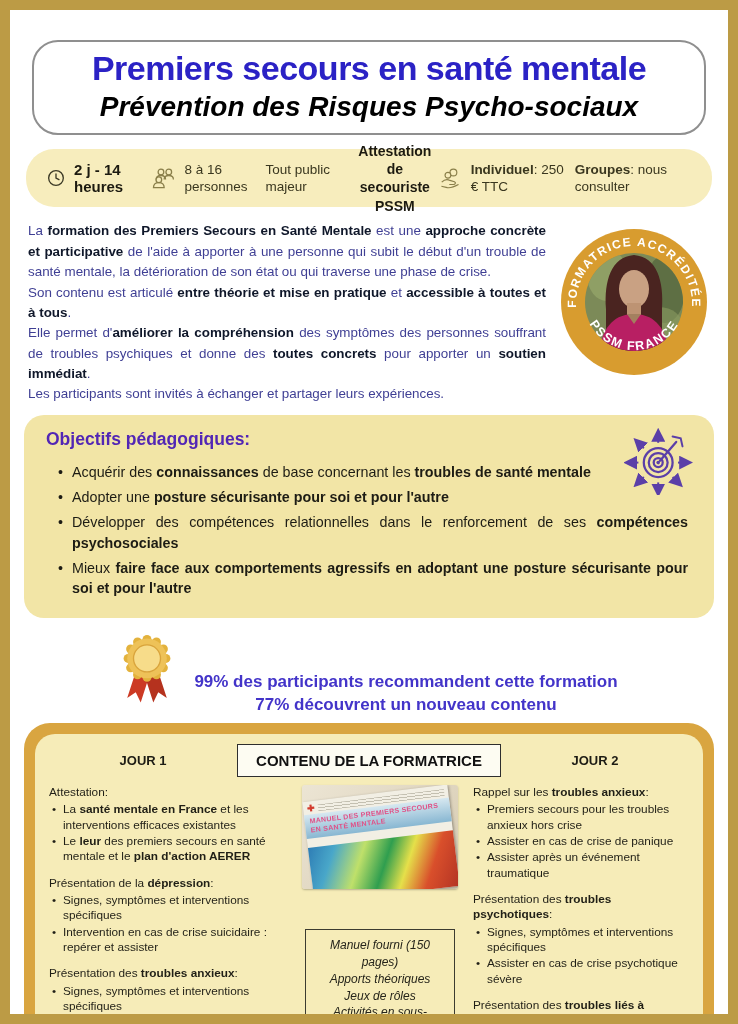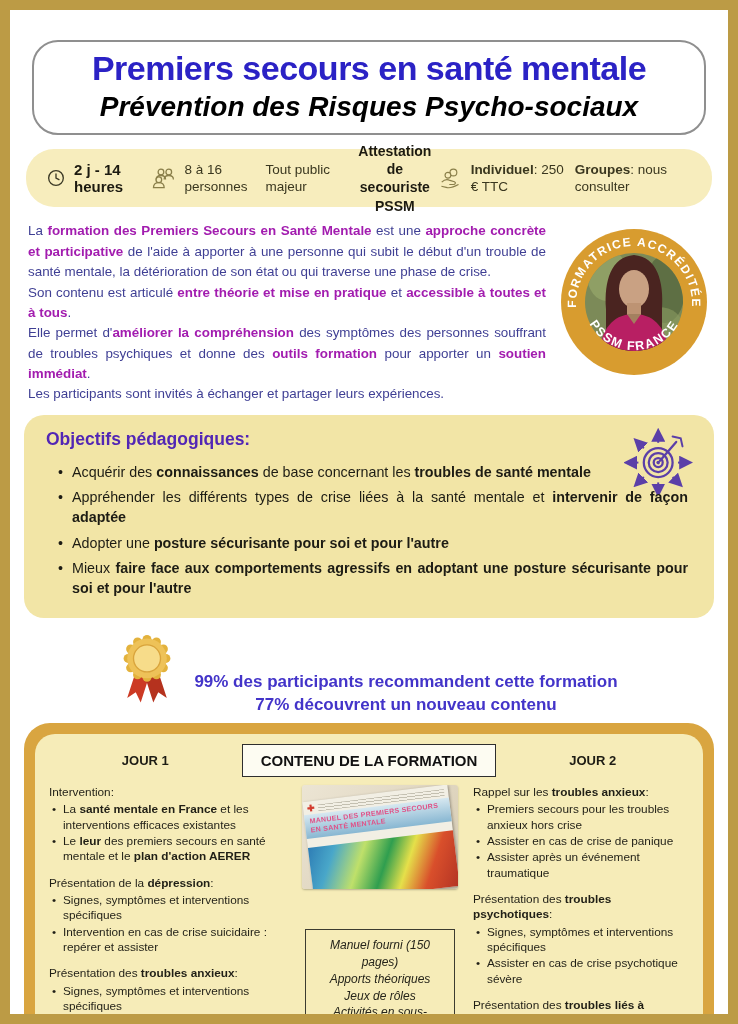--- a/index.html
+++ b/index.html
@@ -18,21 +18,21 @@
     justify-content:space-between;padding:8px 20px;margin:0 2px 12px;min-height:42px;}
   .info-item{display:flex;align-items:center;gap:8px;color:#26241a;}
   .info-duration{font-size:15px;font-weight:bold;color:#1c1a10;}
   .info-lines{display:flex;flex-direction:row;line-height:1.3;font-size:13.5px;color:#3a371f;}
   .info-attest{font-weight:bold;text-align:center;font-size:14px;color:#1c1a10;line-height:1.3;}
   .rich b{font-weight:bold;}
   
   .intro-row{display:flex;gap:12px;margin:2px 4px 8px;}
   .intro-text{flex:1;font-size:13.4px;color:#3f3f94;line-height:1.52;text-align:justify;}
   .intro-text p{margin:0;}
-  .intro-text b{color:#a21caf;}
+  .intro-text b{color:#0f172a;}
   .badge-wrap{width:152px;display:flex;align-items:flex-start;justify-content:center;padding-top:6px;}
   
   .objectives{background:#f2e5a6;border-radius:20px;padding:12px 22px 14px;margin:2px 0 8px;position:relative;}
   .obj-title{color:#5226b5;font-weight:bold;font-size:17.5px;margin:2px 0 12px;}
   .obj-list{list-style:none;margin:0;padding:0 4px 0 10px;font-size:14.3px;color:#1d1c14;}
   .obj-list li{position:relative;padding-left:16px;margin-bottom:5px;line-height:1.42;text-align:justify;}
   .obj-list li::before{content:"•";position:absolute;left:2px;top:0;}
   .obj-target{position:absolute;top:8px;right:18px;}
   
   .stats-row{display:flex;align-items:center;justify-content:center;gap:20px;margin:0 0 6px;}
@@ -117,21 +117,21 @@
         <span class="rich"><b>Groupes</b>: nous consulter</span>
       </span>
     </div>
   </div>
 
   <div class="intro-row">
     <div class="intro-text">
 
     <p class="rich">La <b>formation des Premiers Secours en Santé Mentale</b> est une <b>approche concrète et participative</b> de l'aide à apporter à une personne qui subit le début d'un trouble de santé mentale, la détérioration de son état ou qui traverse une phase de crise.</p>
         <p class="rich">Son contenu est articulé <b>entre théorie et mise en pratique</b> et <b>accessible à toutes et à tous</b>.</p>
-        <p class="rich">Elle permet d'<b>améliorer la compréhension</b> des symptômes des personnes souffrant de troubles psychiques et donne des <b>outils formation</b> pour apporter un <b>soutien immédiat</b>.</p>
+        <p class="rich">Elle permet d'<b>améliorer la compréhension</b> des symptômes des personnes souffrant de troubles psychiques et donne des <b>toutes concrets</b> pour apporter un <b>soutien immédiat</b>.</p>
         <p class="rich">Les participants sont invités à échanger et partager leurs expériences.</p>
       </div>
     <div class="badge-wrap">
       <svg viewBox="0 0 150 150" width="150" height="150">
         <defs>
           <path id="arcTop" d="M 17,77 A 58,58 0 0 1 133,77"></path>
           <path id="arcBot" d="M 24,72 A 51,51 0 0 0 126,72"></path>
           <clipPath id="ph">
               <circle cx="75" cy="75" r="49"></circle>
             </clipPath>
@@ -180,22 +180,22 @@
         <line x1="16" y1="44" x2="7" y2="44"></line>
         <line x1="60" y1="44" x2="69" y2="44"></line>
         <line x1="22" y1="28" x2="16" y2="22"></line>
         <line x1="22" y1="60" x2="16" y2="66"></line>
         <line x1="54" y1="60" x2="60" y2="66"></line>
       </g>
     </svg>
     <ul class="obj-list">
 
     <li class="rich">Acquérir des <b>connaissances</b> de base concernant les <b>troubles de santé mentale</b></li>
-        <li class="rich">Appréhender les différents types de crise liées à la santé mentale et <b>intervenir de façon adaptée</b></li>
         <li class="rich">Adopter une <b>posture sécurisante pour soi et pour l'autre</b></li>
+        <li class="rich">Développer des compétences relationnelles dans le renforcement de ses <b>compétences psychosociales</b></li>
         <li class="rich">Mieux <b>faire face aux comportements agressifs en adoptant une posture sécurisante pour soi et pour l'autre</b></li>
       </ul>
   </div>
 
   <div class="stats-row">
     <svg viewBox="0 0 60 84" width="54" height="76">
       <path d="M19 38 L8 72 L17.5 65.5 L23 77 L33 46 Z" fill="#cc3a24"></path>
       <path d="M41 38 L52 72 L42.5 65.5 L37 77 L27 46 Z" fill="#b5321e"></path>
       <g fill="#e3b23c">
         <circle cx="51" cy="28" r="5"></circle>
@@ -218,29 +218,29 @@
 
     <div>99% des participants recommandent cette formation</div>
         <div>77% découvrent un nouveau contenu</div>
       </div>
   </div>
 
   <div class="program-box">
     <div class="program-inner">
       <div class="program-header">
         <div class="ph-zone">JOUR 1</div>
-        <div class="program-title-box">CONTENU DE LA FORMATION</div>
+        <div class="program-title-box">CONTENU DE LA FORMATRICE</div>
         <div class="ph-zone">JOUR 2</div>
       </div>
       <div class="program-cols">
 
         <div class="col-day1">
 
         <div class="psection">
-              <div class="psection-heading rich">Intervention:</div>
+              <div class="psection-heading rich">Attestation:</div>
               <ul class="plain">
 
               <li class="rich">La <b>santé mentale en France</b> et les interventions efficaces existantes</li>
                 <li class="rich">Le <b>leur</b> des premiers secours en santé mentale et le <b>plan d'action AERER</b></li>
               </ul>
             </div>
             <div class="psection">
               <div class="psection-heading rich">Présentation de la <b>dépression</b>:</div>
               <ul class="plain">
 

